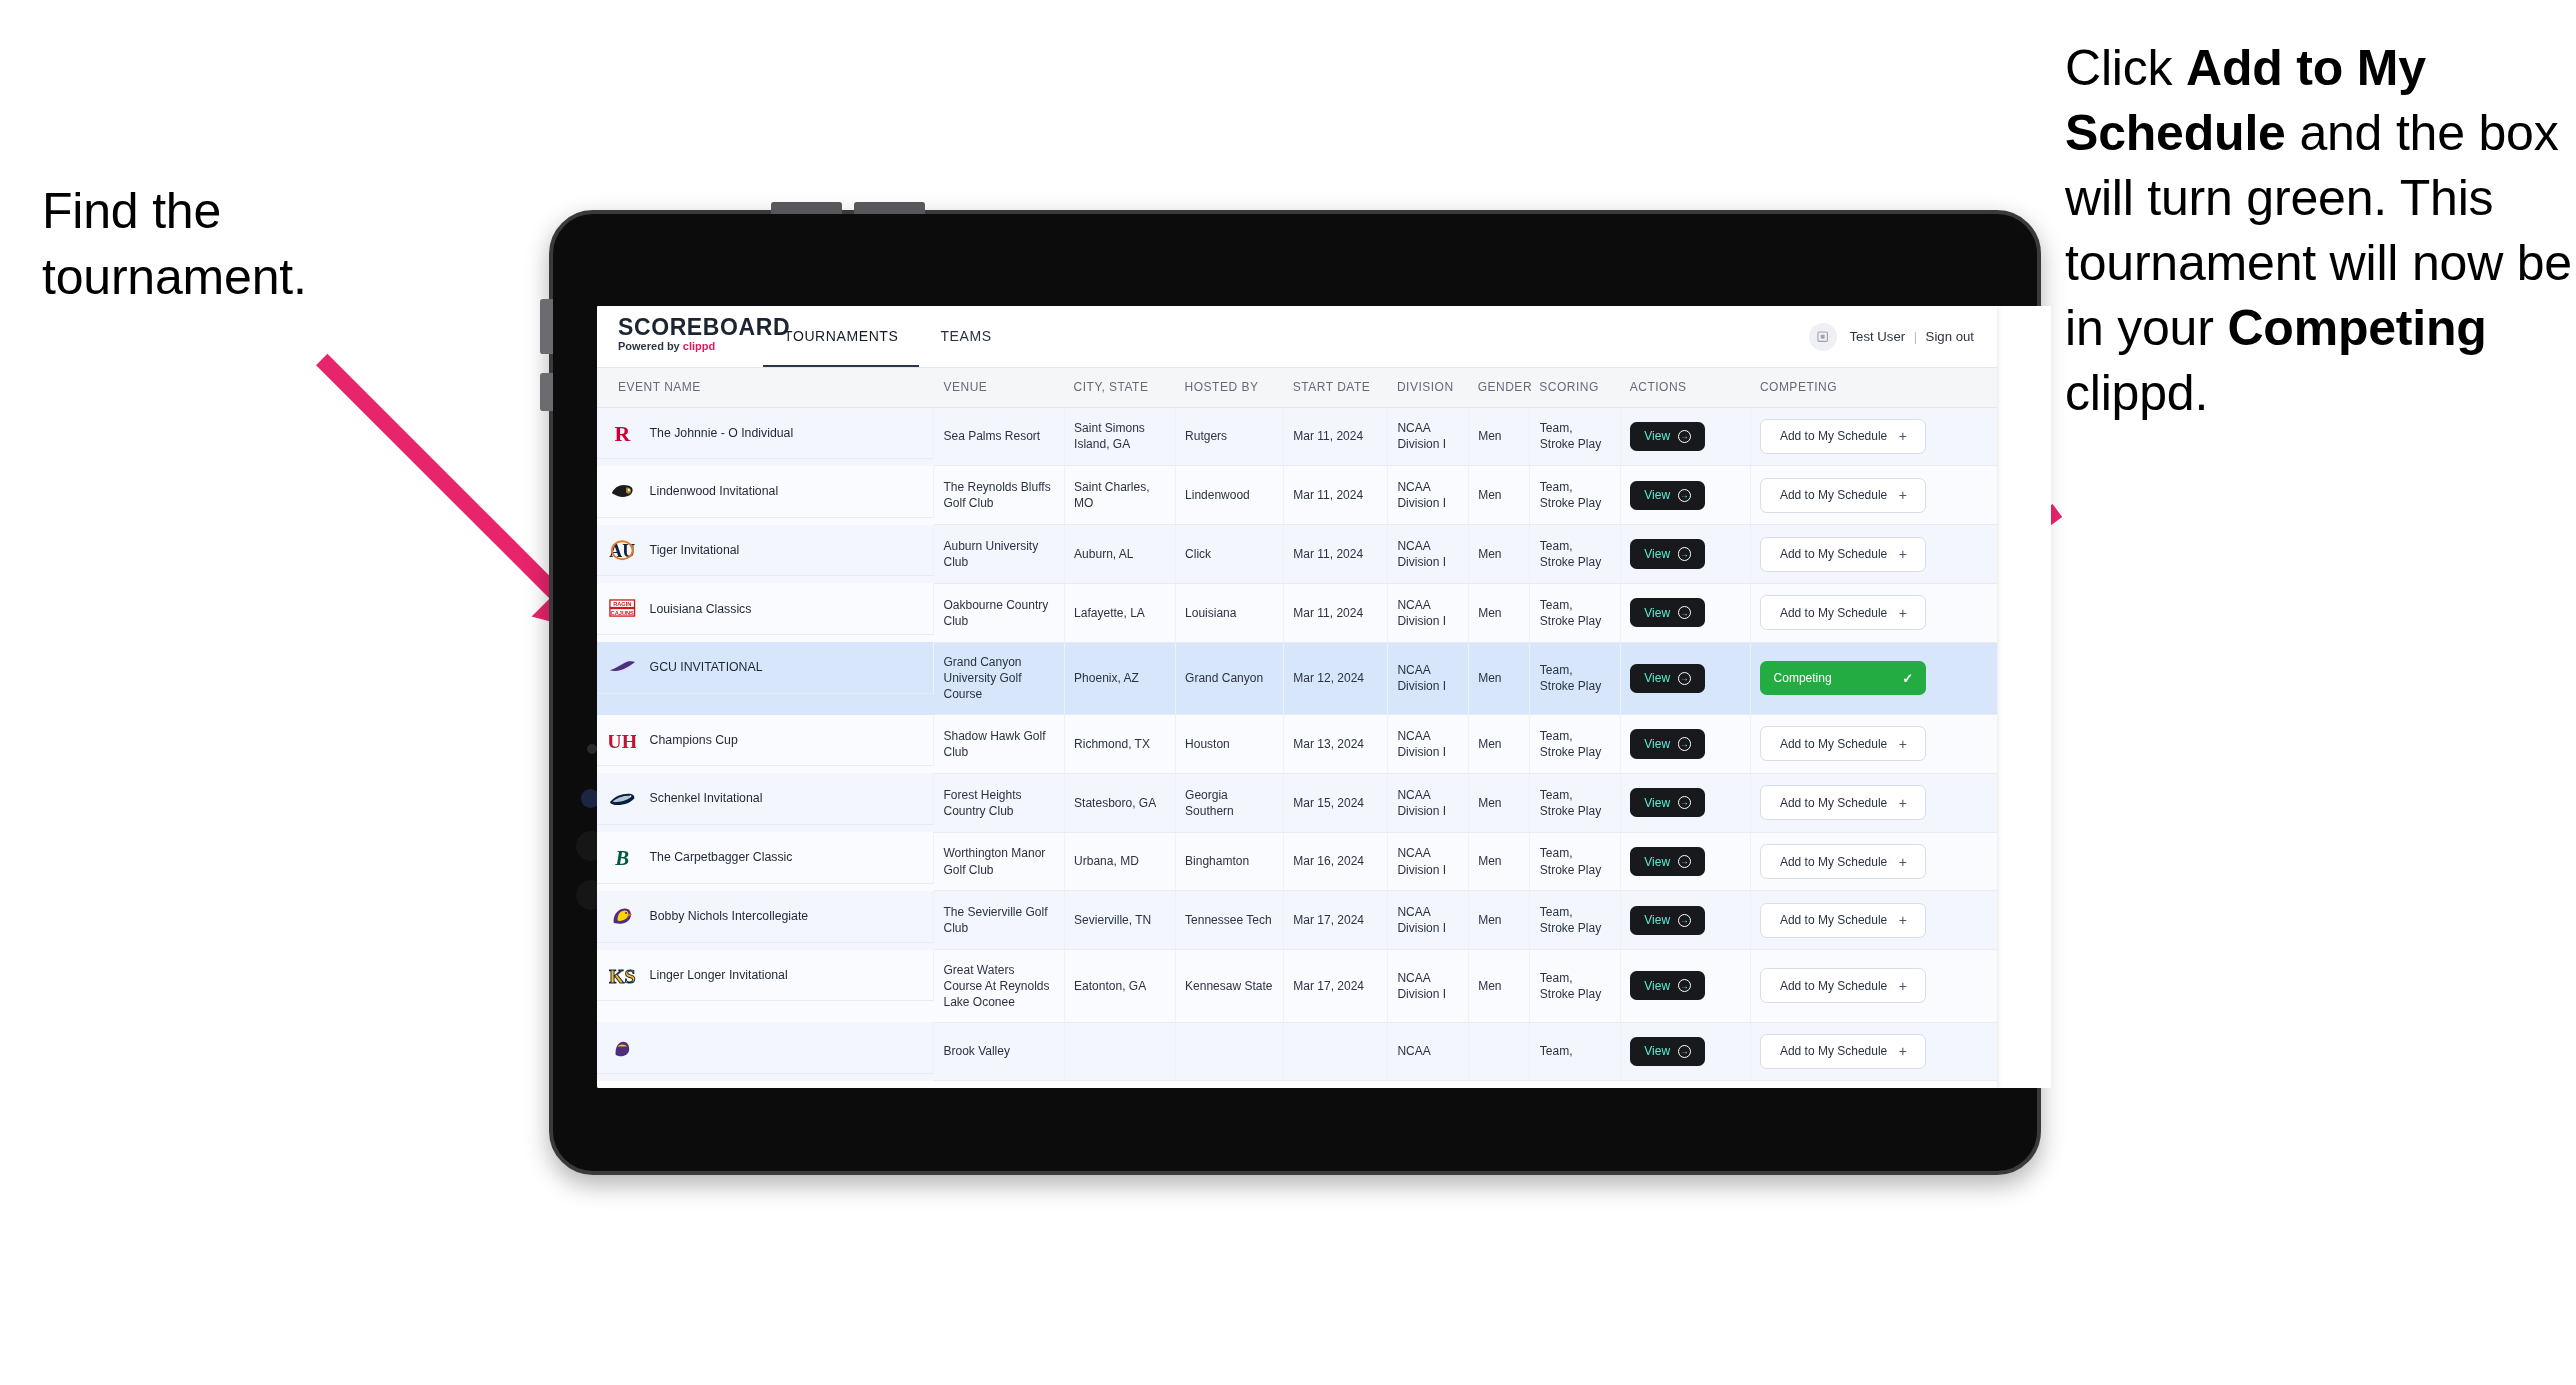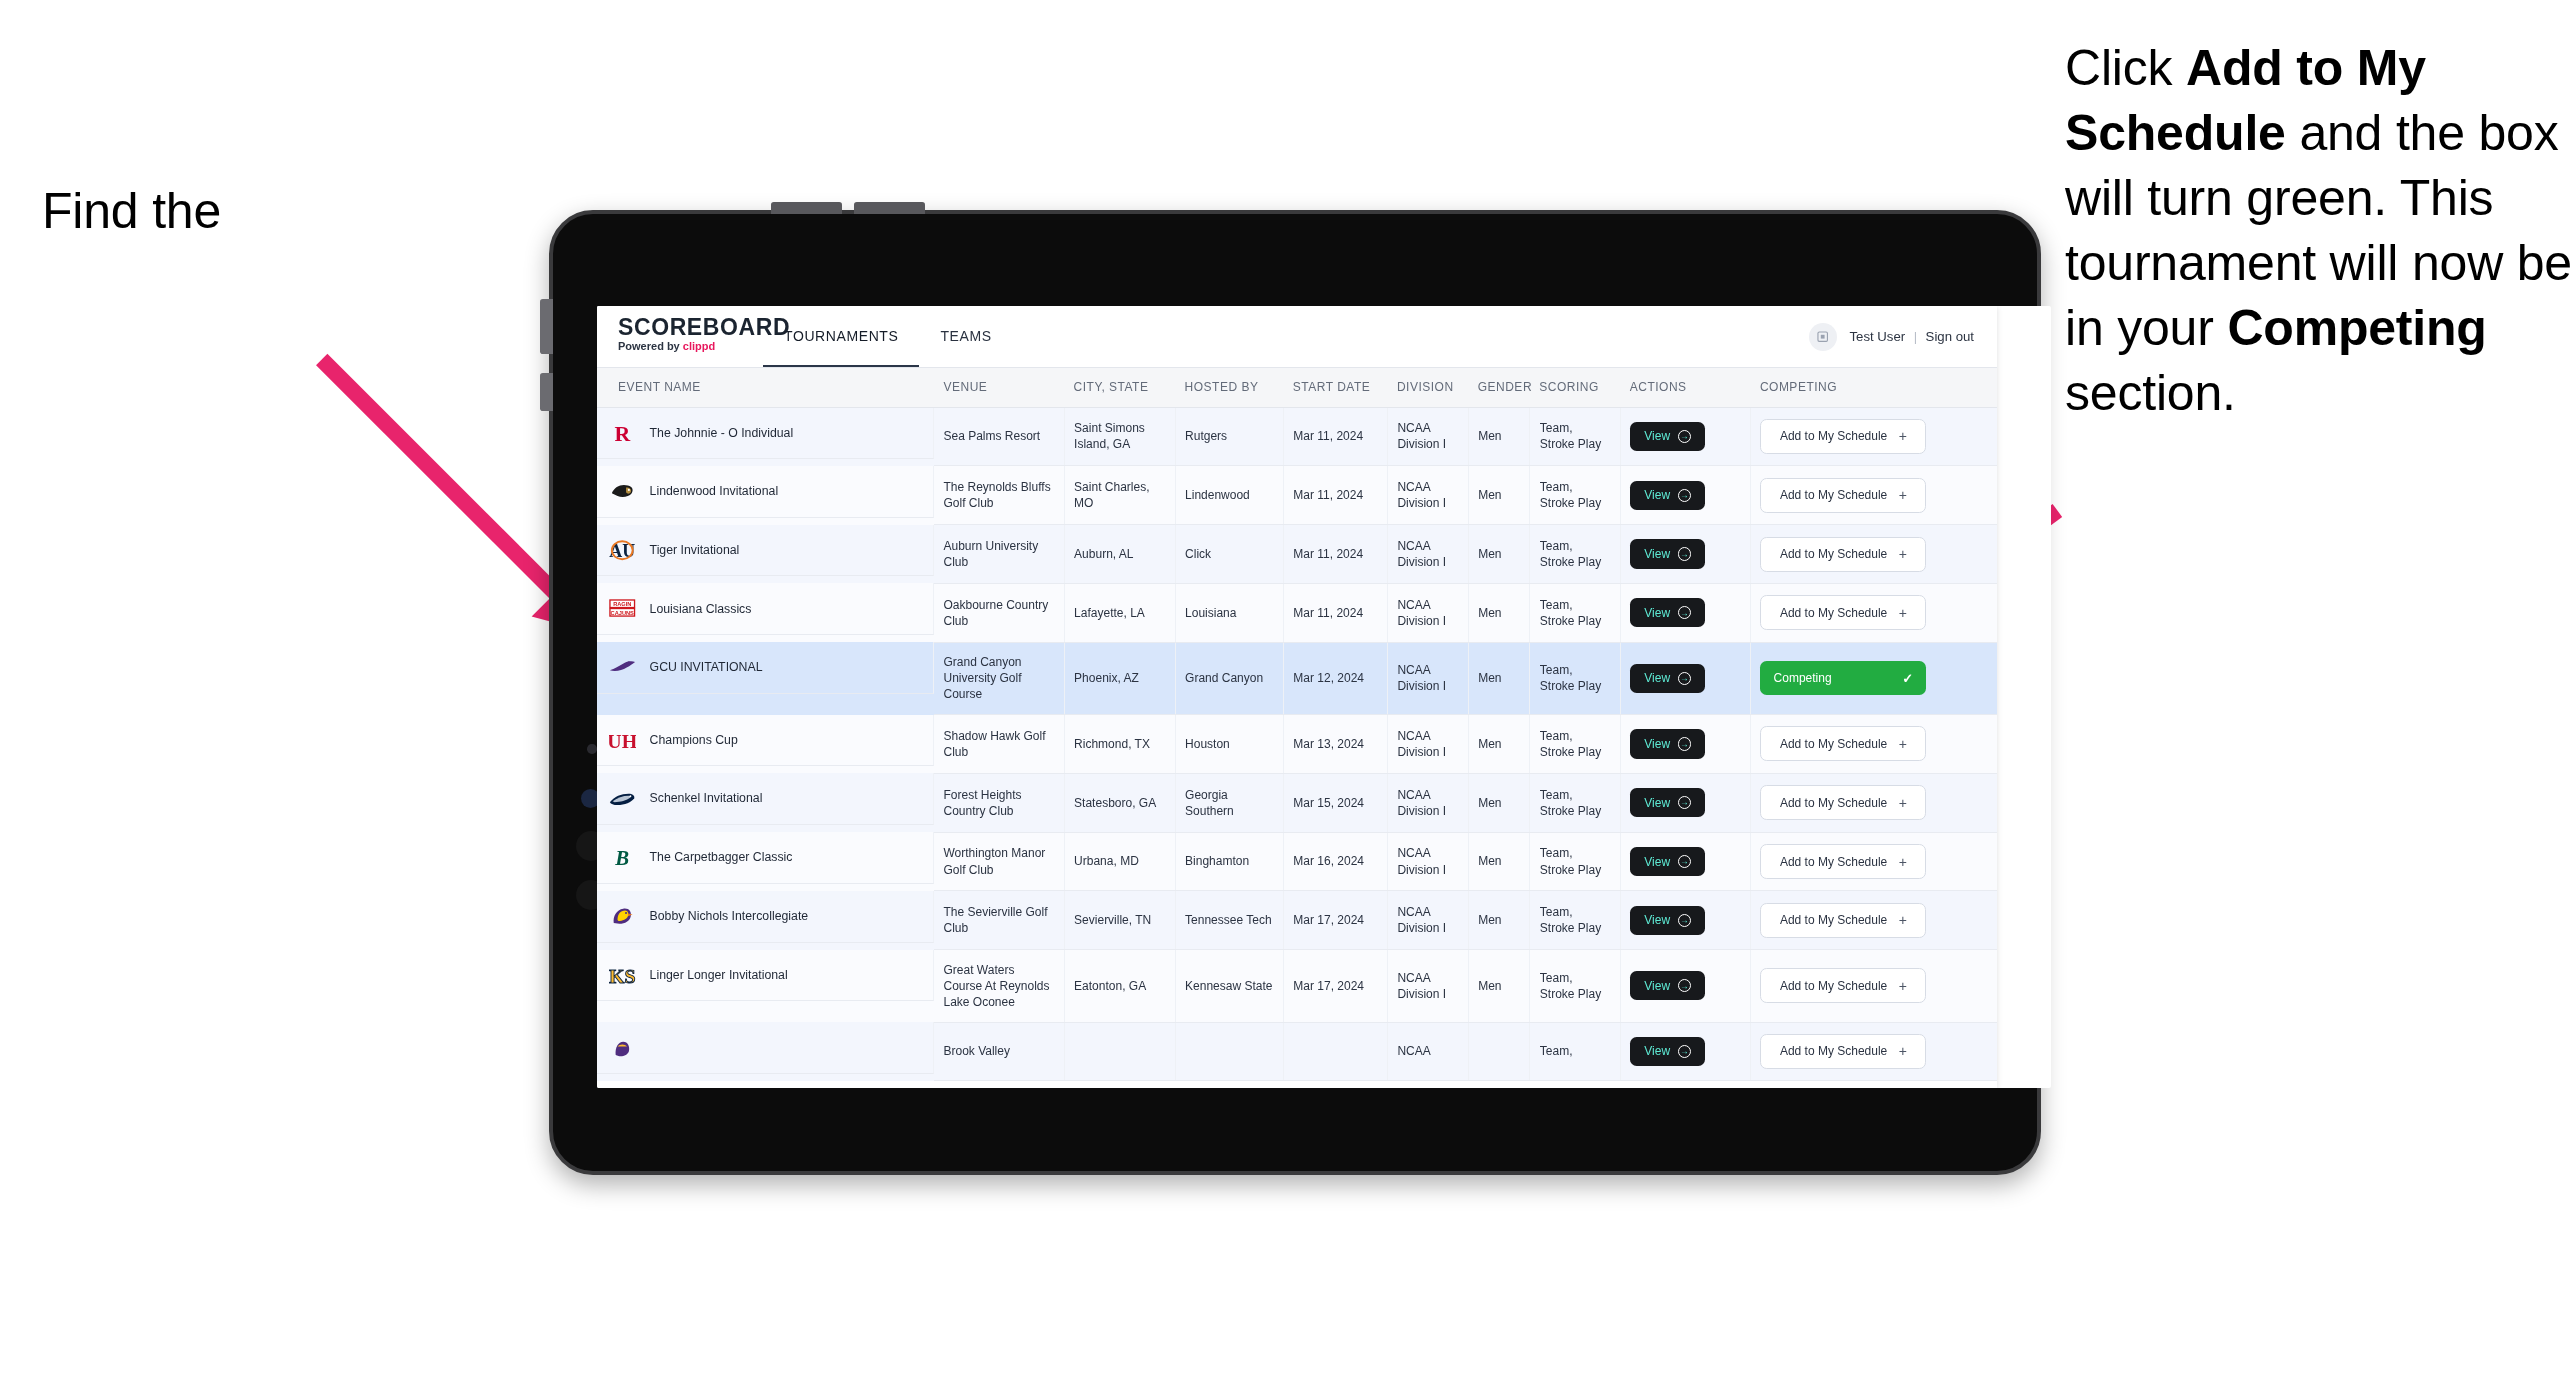--- a/index.html
+++ b/index.html
@@ -178,24 +178,25 @@
 
   .cut-row td { border-bottom:none; }
 </style>
 </head>
 <body>
 
 <div id="stage">
 
   <div class="annot" id="annot-left">
     <span>Find the</span><br>
+    <span>tournament.</span>
   </div>
 
   <div class="annot" id="annot-right">
-    <span>Click </span><b>Add to My Schedule</b><span> and the box will turn green. This tournament will now be in your </span><b>Competing</b><span> section.</span>
+    <span>Click </span><b>Add to My Schedule</b><span> and the box will turn green. This tournament will now be in your </span><b>Competing</b><span> clippd.</span>
   </div>
 
   <svg class="arrow-svg" id="arrow-left" style="left:312px; top:350px;" width="322" height="312" viewBox="0 0 340 330">
     <line x1="10" y1="10" x2="268" y2="268" stroke="#E8246C" stroke-width="17" stroke-linecap="butt"></line>
     <polygon points="300,300 232,282 282,232" fill="#E8246C"></polygon>
   </svg>
 
   <svg class="arrow-svg" id="arrow-right" style="left:1859px; top:501px;" width="208" height="151" viewBox="0 0 220 160">
     <line x1="210" y1="10" x2="62" y2="120" stroke="#E8246C" stroke-width="17" stroke-linecap="butt"></line>
     <polygon points="30,146 46,84 96,118" fill="#E8246C"></polygon>

